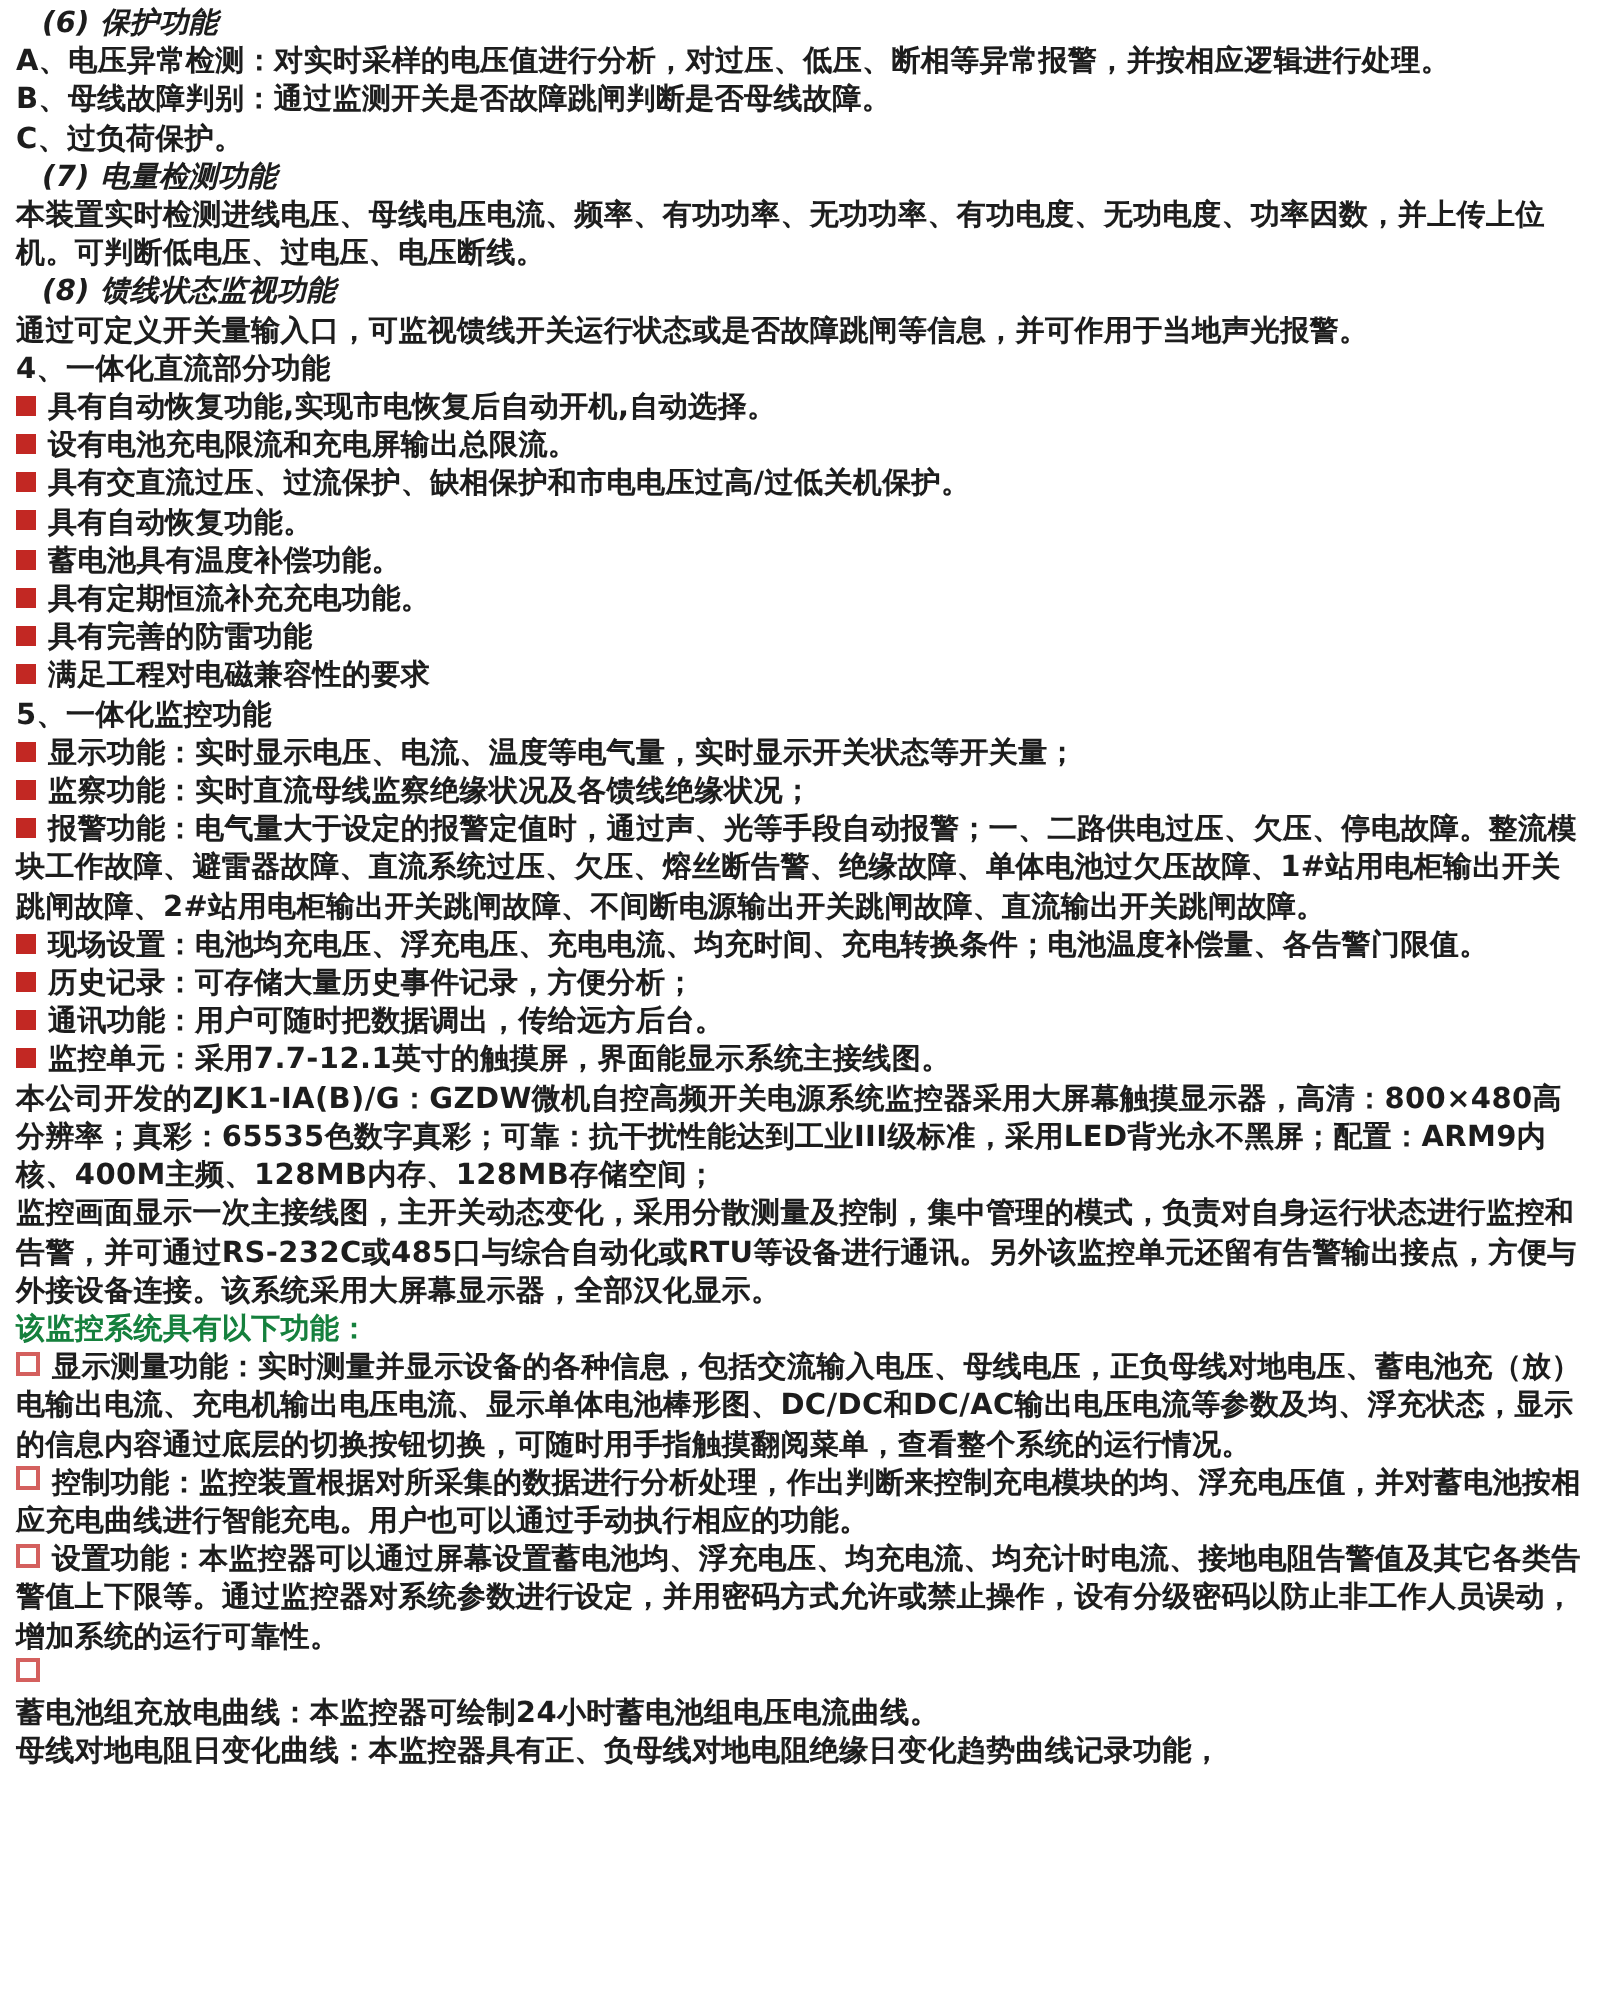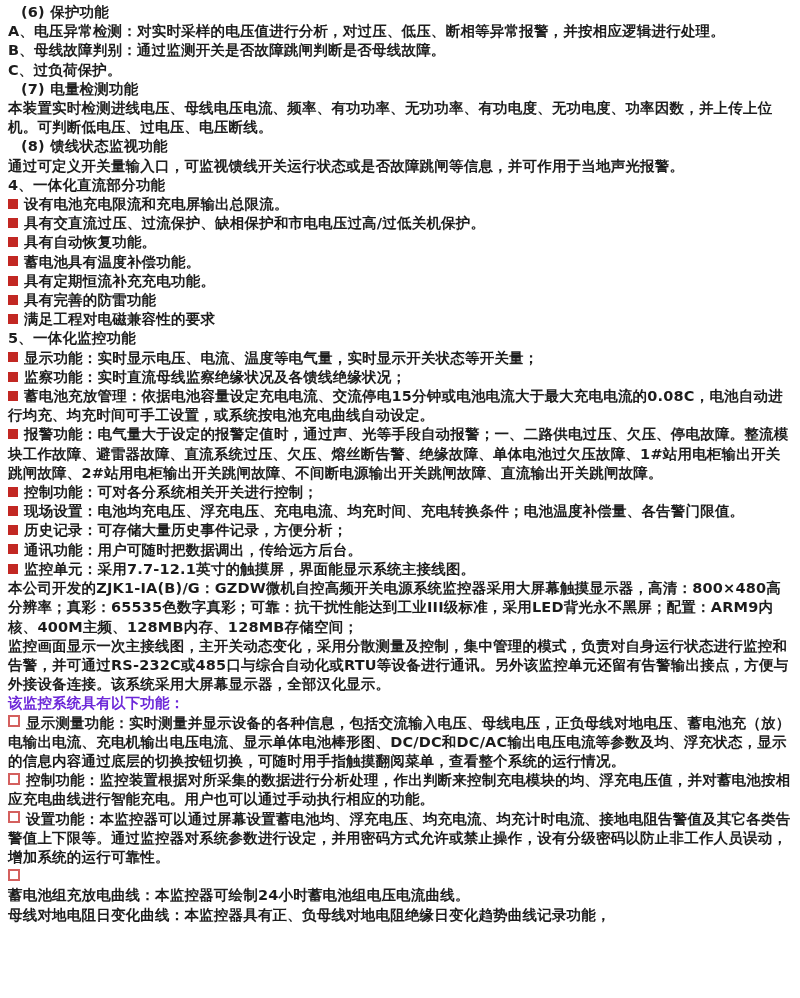--- a/index.html
+++ b/index.html
@@ -20,26 +20,27 @@
     padding: 3px 8px 0 8px;
   }
   .line {
     margin: 0;
     line-height: 19.2px;
     letter-spacing: 0.2px;
     word-break: break-all;
   }
   .heading {
     padding-left: 13px;
+    font-style: italic;
   }
   .section {
     padding-left: 0;
   }
   .strong {
-    color: #6d28d9;
+    color: #15803d;
   }
   .sq {
     display: inline-block;
     width: 10px;
     height: 10px;
     background: #c22823;
     margin-right: 6px;
     vertical-align: 0.02em;
   }
   .sq.hollow {
@@ -55,33 +56,32 @@
 <div class="doc">
     <p class="line heading"><span>(6) 保护功能</span></p>
     <p class="line body"><span>A、电压异常检测：对实时采样的电压值进行分析，对过压、低压、断相等异常报警，并按相应逻辑进行处理。</span></p>
     <p class="line body"><span>B、母线故障判别：通过监测开关是否故障跳闸判断是否母线故障。</span></p>
     <p class="line body"><span>C、过负荷保护。</span></p>
     <p class="line heading"><span>(7) 电量检测功能</span></p>
     <p class="line body"><span>本装置实时检测进线电压、母线电压电流、频率、有功功率、无功功率、有功电度、无功电度、功率因数，并上传上位机。可判断低电压、过电压、电压断线。</span></p>
     <p class="line heading"><span>(8) 馈线状态监视功能</span></p>
     <p class="line body"><span>通过可定义开关量输入口，可监视馈线开关运行状态或是否故障跳闸等信息，并可作用于当地声光报警。</span></p>
     <p class="line section"><span>4、一体化直流部分功能</span></p>
+    <p class="line bullet"><span class="sq"></span><span>具有自动恢复功能,实现市电恢复后自动开机,自动选择。</span></p>
     <p class="line bullet"><span class="sq"></span><span>设有电池充电限流和充电屏输出总限流。</span></p>
     <p class="line bullet"><span class="sq"></span><span>具有交直流过压、过流保护、缺相保护和市电电压过高/过低关机保护。</span></p>
     <p class="line bullet"><span class="sq"></span><span>具有自动恢复功能。</span></p>
     <p class="line bullet"><span class="sq"></span><span>蓄电池具有温度补偿功能。</span></p>
     <p class="line bullet"><span class="sq"></span><span>具有定期恒流补充充电功能。</span></p>
     <p class="line bullet"><span class="sq"></span><span>具有完善的防雷功能</span></p>
     <p class="line bullet"><span class="sq"></span><span>满足工程对电磁兼容性的要求</span></p>
     <p class="line section"><span>5、一体化监控功能</span></p>
     <p class="line bullet"><span class="sq"></span><span>显示功能：实时显示电压、电流、温度等电气量，实时显示开关状态等开关量；</span></p>
     <p class="line bullet"><span class="sq"></span><span>监察功能：实时直流母线监察绝缘状况及各馈线绝缘状况；</span></p>
-    <p class="line bullet"><span class="sq"></span><span>蓄电池充放管理：依据电池容量设定充电电流、交流停电15分钟或电池电流大于最大充电电流的0.08C，电池自动进行均充、均充时间可手工设置，或系统按电池充电曲线自动设定。</span></p>
     <p class="line bullet"><span class="sq"></span><span>报警功能：电气量大于设定的报警定值时，通过声、光等手段自动报警；一、二路供电过压、欠压、停电故障。整流模块工作故障、避雷器故障、直流系统过压、欠压、熔丝断告警、绝缘故障、单体电池过欠压故障、1#站用电柜输出开关跳闸故障、2#站用电柜输出开关跳闸故障、不间断电源输出开关跳闸故障、直流输出开关跳闸故障。</span></p>
-    <p class="line bullet"><span class="sq"></span><span>控制功能：可对各分系统相关开关进行控制；</span></p>
     <p class="line bullet"><span class="sq"></span><span>现场设置：电池均充电压、浮充电压、充电电流、均充时间、充电转换条件；电池温度补偿量、各告警门限值。</span></p>
     <p class="line bullet"><span class="sq"></span><span>历史记录：可存储大量历史事件记录，方便分析；</span></p>
     <p class="line bullet"><span class="sq"></span><span>通讯功能：用户可随时把数据调出，传给远方后台。</span></p>
     <p class="line bullet"><span class="sq"></span><span>监控单元：采用7.7-12.1英寸的触摸屏，界面能显示系统主接线图。</span></p>
     <p class="line body"><span>本公司开发的ZJK1-IA(B)/G：GZDW微机自控高频开关电源系统监控器采用大屏幕触摸显示器，高清：800×480高分辨率；真彩：65535色数字真彩；可靠：抗干扰性能达到工业III级标准，采用LED背光永不黑屏；配置：ARM9内核、400M主频、128MB内存、128MB存储空间；</span></p>
     <p class="line body"><span>监控画面显示一次主接线图，主开关动态变化，采用分散测量及控制，集中管理的模式，负责对自身运行状态进行监控和告警，并可通过RS-232C或485口与综合自动化或RTU等设备进行通讯。另外该监控单元还留有告警输出接点，方便与外接设备连接。该系统采用大屏幕显示器，全部汉化显示。</span></p>
     <p class="line strong"><span>该监控系统具有以下功能：</span></p>
     <p class="line bullet-hollow"><span class="sq hollow"></span><span>显示测量功能：实时测量并显示设备的各种信息，包括交流输入电压、母线电压，正负母线对地电压、蓄电池充（放）电输出电流、充电机输出电压电流、显示单体电池棒形图、DC/DC和DC/AC输出电压电流等参数及均、浮充状态，显示的信息内容通过底层的切换按钮切换，可随时用手指触摸翻阅菜单，查看整个系统的运行情况。</span></p>
     <p class="line bullet-hollow"><span class="sq hollow"></span><span>控制功能：监控装置根据对所采集的数据进行分析处理，作出判断来控制充电模块的均、浮充电压值，并对蓄电池按相应充电曲线进行智能充电。用户也可以通过手动执行相应的功能。</span></p>
     <p class="line bullet-hollow"><span class="sq hollow"></span><span>设置功能：本监控器可以通过屏幕设置蓄电池均、浮充电压、均充电流、均充计时电流、接地电阻告警值及其它各类告警值上下限等。通过监控器对系统参数进行设定，并用密码方式允许或禁止操作，设有分级密码以防止非工作人员误动，增加系统的运行可靠性。</span></p>

